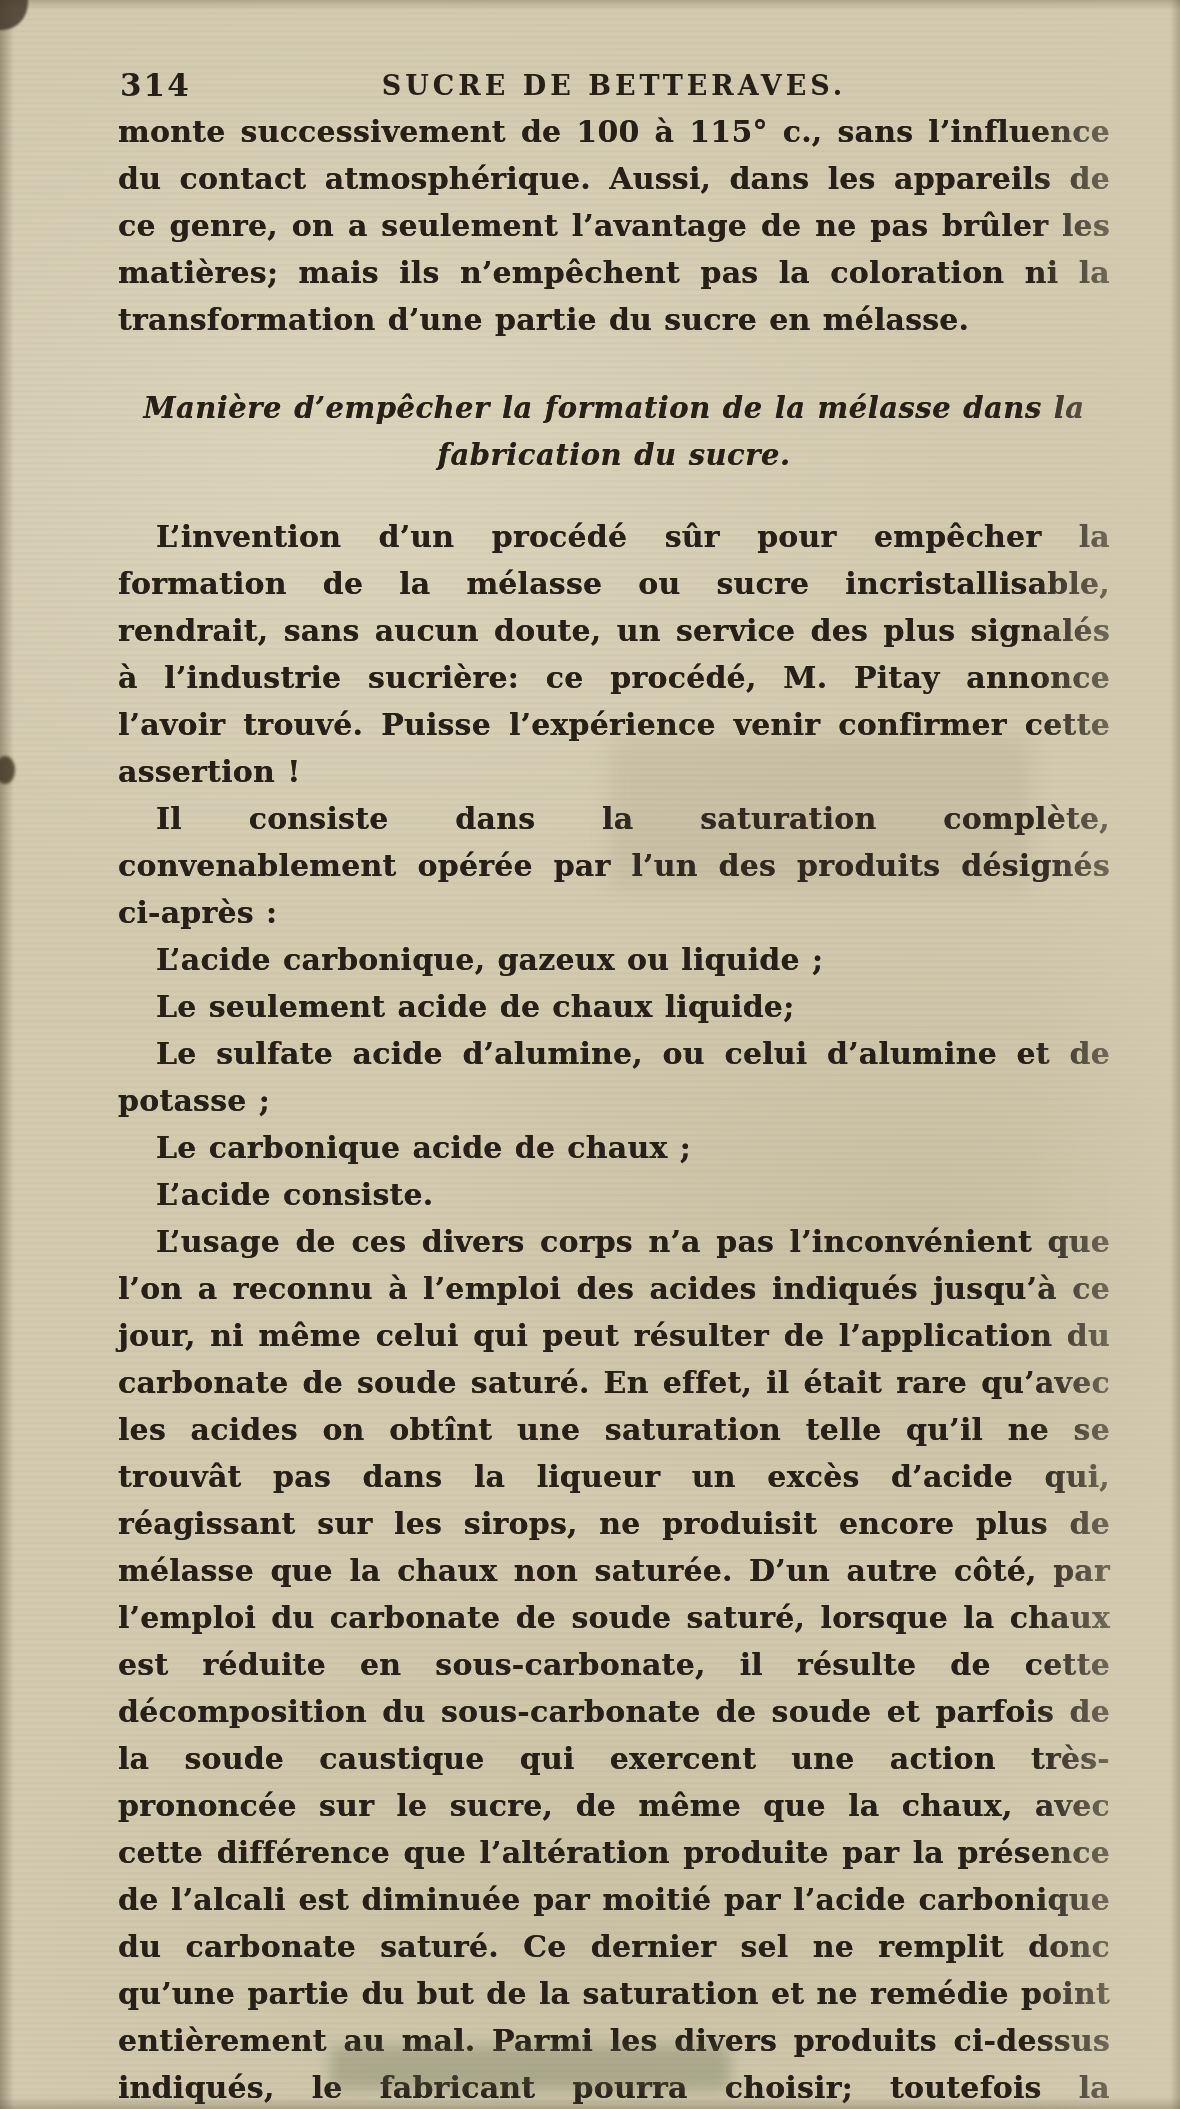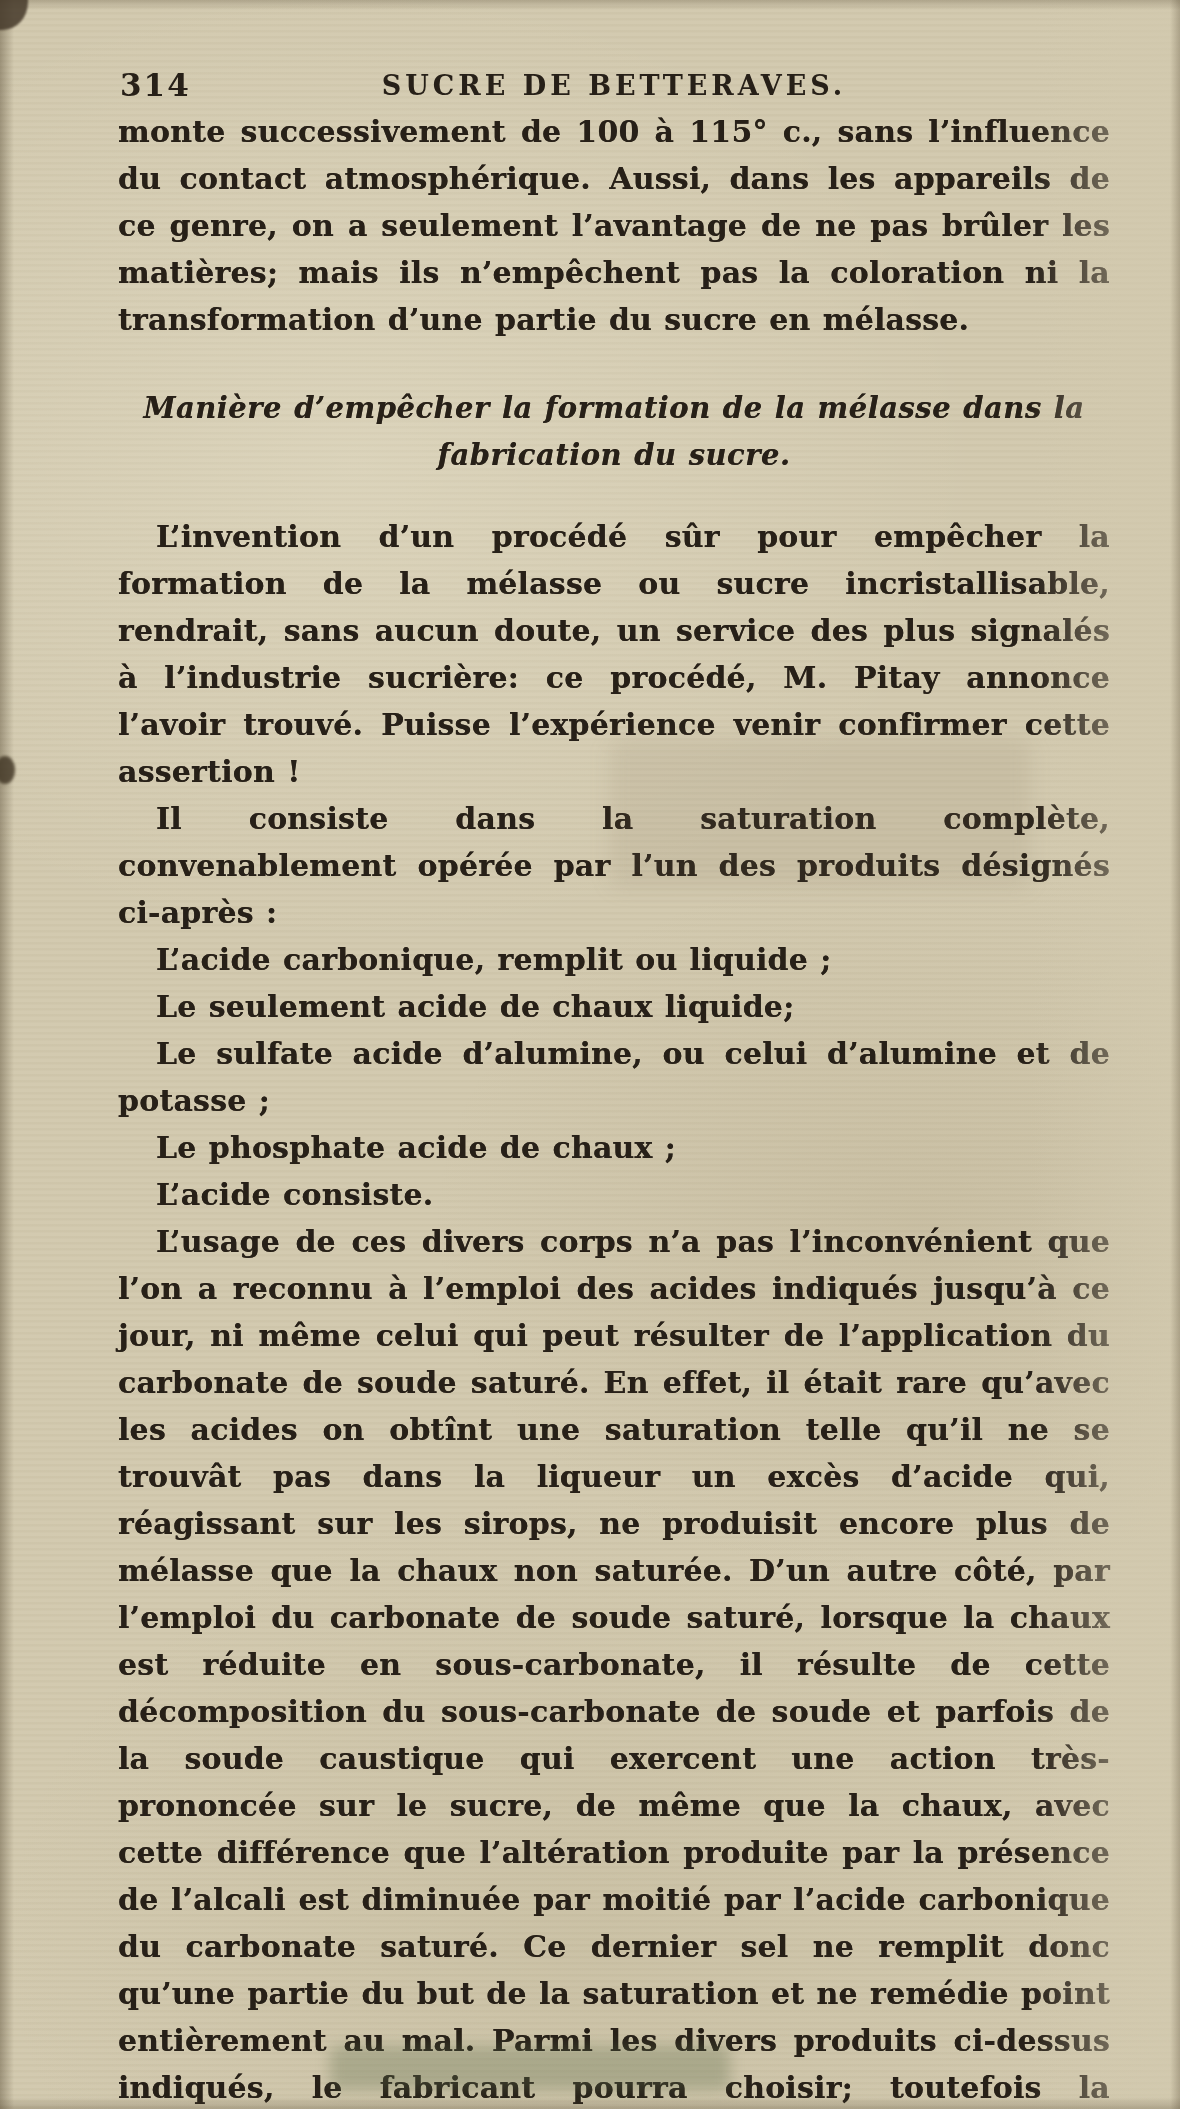--- a/index.html
+++ b/index.html
@@ -125,24 +125,24 @@
   <main class="text-block">
 
     <p class="para">monte successivement de 100 à 115° c., sans l’influence du contact atmosphérique. Aussi, dans les appareils de ce genre, on a seulement l’avantage de ne pas brûler les matières; mais ils n’empêchent pas la coloration ni la transformation d’une partie du sucre en mélasse.</p>
 
     <h2 class="section-heading">Manière d’empêcher la formation de la mélasse dans la fabrication du sucre.</h2>
 
     <p class="para indent">L’invention d’un procédé sûr pour empêcher la formation de la mélasse ou sucre incristallisable, rendrait, sans aucun doute, un service des plus signalés à l’industrie sucrière: ce procédé, M. Pitay annonce l’avoir trouvé. Puisse l’expérience venir confirmer cette assertion !</p>
 
     <p class="para indent">Il consiste dans la saturation complète, convenablement opérée par l’un des produits désignés ci-après :</p>
 
-    <p class="para indent">L’acide carbonique, remplit ou liquide ;</p>
+    <p class="para indent">L’acide carbonique, gazeux ou liquide ;</p>
     <p class="para indent">Le seulement acide de chaux liquide;</p>
     <p class="para indent">Le sulfate acide d’alumine, ou celui d’alumine et de potasse ;</p>
-    <p class="para indent">Le phosphate acide de chaux ;</p>
+    <p class="para indent">Le carbonique acide de chaux ;</p>
     <p class="para indent">L’acide consiste.</p>
 
     <p class="para indent"><span>L’usage de ces divers corps n’a pas l’inconvénient que l’on a reconnu à l’emploi des acides indiqués jusqu’à ce jour, ni même celui qui peut résulter de l’application du carbonate de soude saturé. En effet, il était rare qu’avec les acides on obtînt une saturation telle qu’il ne se trouvât pas dans la liqueur un excès d’acide qui, réagissant sur les sirops, ne produisit encore plus de mélasse que la chaux non saturée. D’un autre côté, par l’emploi du carbonate de soude saturé, lorsque la chaux est réduite en sous-carbonate, il résulte de cette décomposition du sous-carbonate de soude et parfois de la soude caustique qui exercent une action très-prononcée sur le sucre, de même que la chaux, avec cette différence que l’altération produite par la présence de l’alcali est diminuée par moitié par l’acide carbonique du carbonate saturé. Ce dernier sel ne remplit donc qu’une partie du but de la saturation et ne remédie point entièrement au mal. Parmi les divers produits ci-dessus indiqués, le fabricant pourra choisir; toutefois la quantité dans le jus, après sa défécation, doit être basée sur environ un </span></p>
 
   </main>
 
   <div class="artifact corner-stain"></div>
   <div class="artifact edge-blot"></div>
   <div class="artifact left-edge-shade"></div>
   <div class="artifact right-edge-shade"></div>

